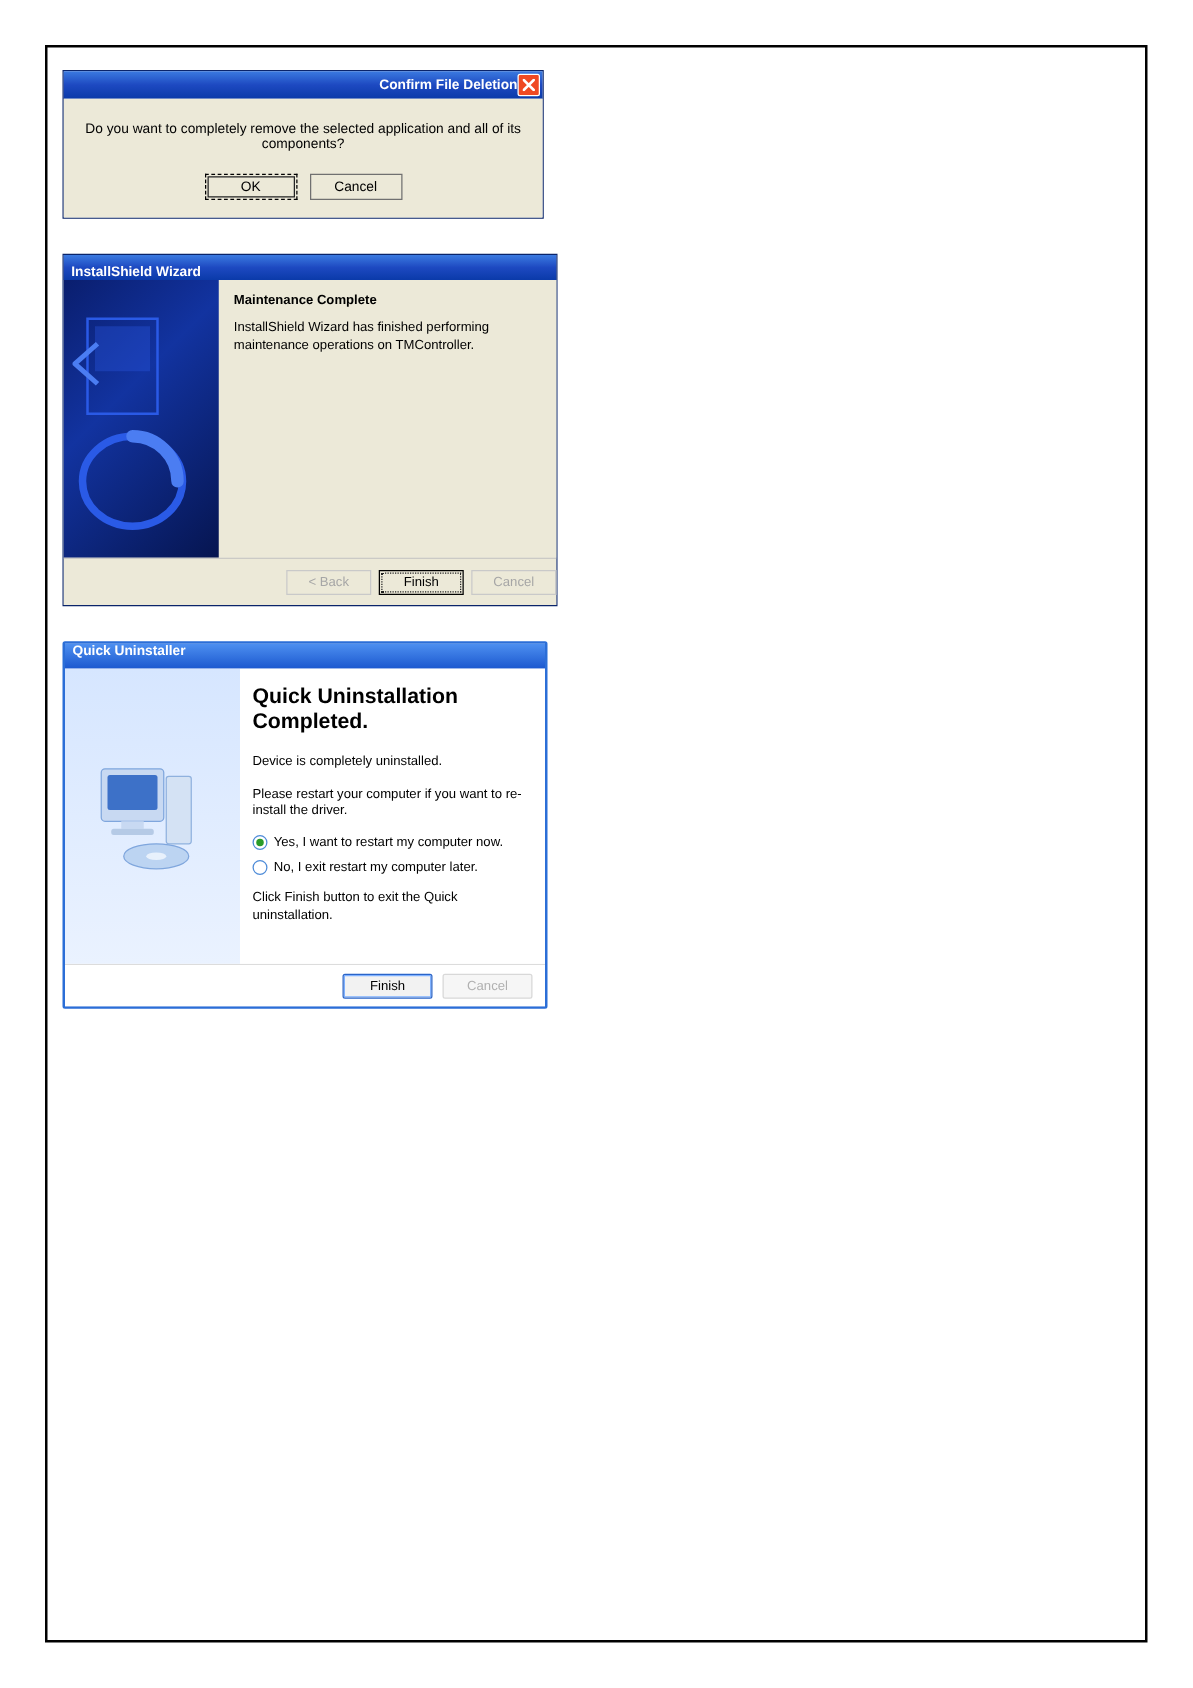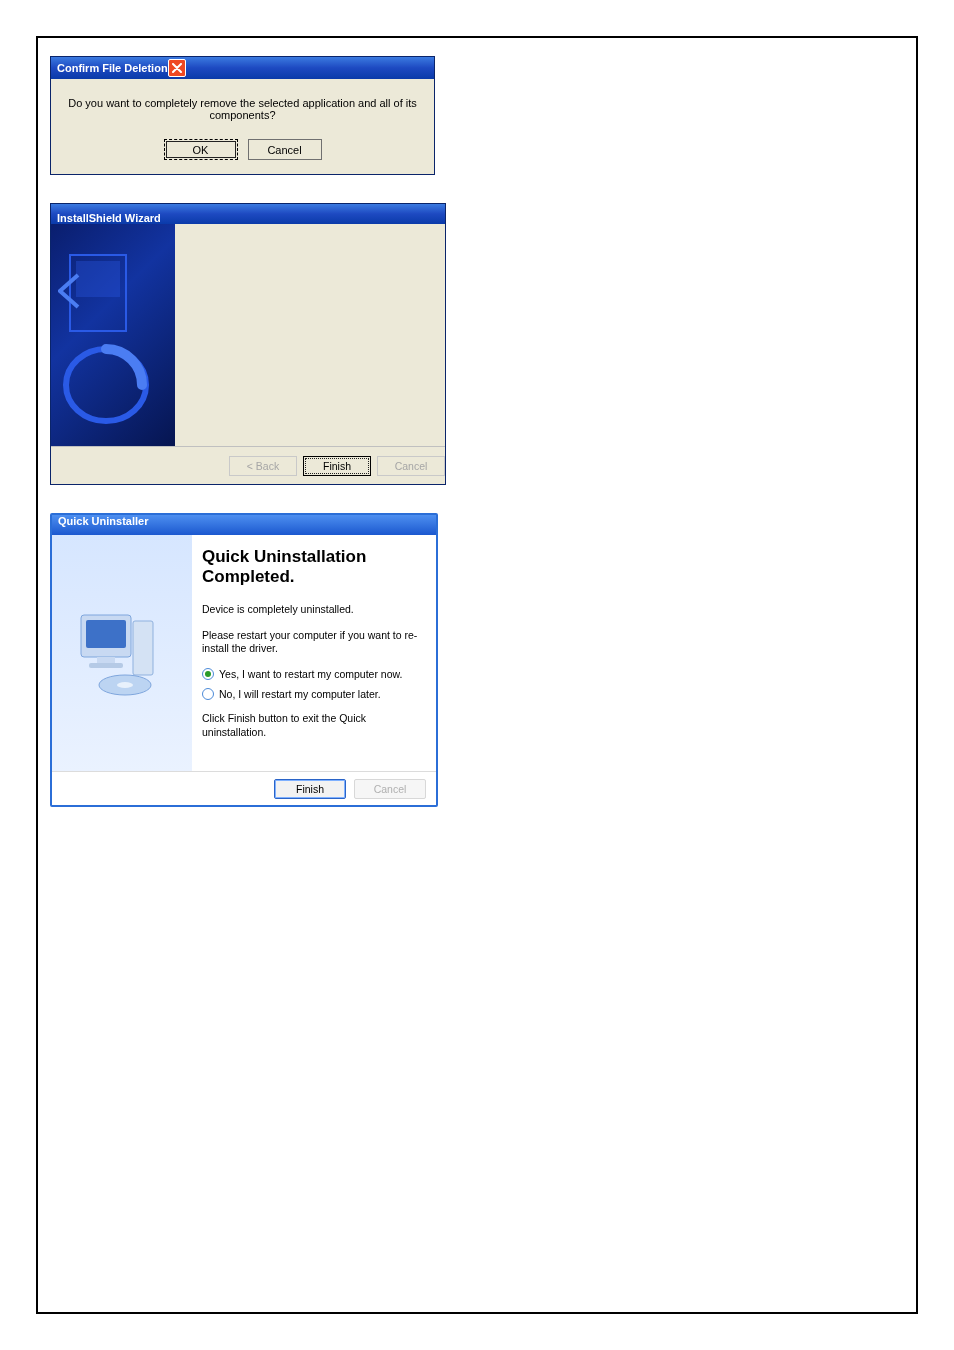--- a/index.html
+++ b/index.html
@@ -25,21 +25,21 @@
   .dlg1 {
     width: 385px;
     border: 1px solid #0a246a;
     margin-bottom: 28px;
   }
   .dlg1-title {
     background: linear-gradient(to bottom, #3b7ae0 0%, #1d49c1 50%, #0a3aa9 100%);
     height: 22px;
     display: flex;
     align-items: center;
-    justify-content: flex-start;
+    justify-content: flex-end;
     padding: 0 2px 0 6px;
   }
   .dlg1-title-text {
     color: #fff;
     font-weight: bold;
     font-size: 11px;
   }
   .close-x {
     width: 18px;
     height: 18px;
@@ -296,20 +296,24 @@
     </div>
     <div class="dlg2-body">
       <div class="dlg2-sidebar">
         <svg viewBox="0 0 110 200">
           <rect x="12" y="20" width="56" height="76" fill="none" stroke="#2a5ae6" stroke-width="2"></rect>
           <rect x="18" y="26" width="44" height="36" fill="#2a5ae6" opacity="0.35"></rect>
           <ellipse cx="48" cy="150" rx="40" ry="36" fill="none" stroke="#2a5ae6" stroke-width="6"></ellipse>
           <path d="M48 114 A36 36 0 0 1 84 150" fill="none" stroke="#4b7df2" stroke-width="10" stroke-linecap="round"></path>
           <path d="M20 40 L2 56 L20 72" fill="none" stroke="#4b7df2" stroke-width="4"></path>
         </svg>
+      </div>
+      <div class="dlg2-content">
+        <div class="dlg2-heading">Maintenance Complete</div>
+        <div class="dlg2-text">InstallShield Wizard has finished performing maintenance operations on TMController.</div>
       </div>
     </div>
     <div class="dlg2-footer">
       <button class="btn-wiz disabled">&lt; Back</button>
       <button class="btn-wiz focused">Finish</button>
       <button class="btn-wiz disabled">Cancel</button>
     </div>
   </div>
 
   <div class="dlg3">
@@ -331,21 +335,21 @@
       <div class="dlg3-content">
         <div class="dlg3-heading">Quick Uninstallation Completed.</div>
         <div class="dlg3-p">Device is completely uninstalled.</div>
         <div class="dlg3-p">Please restart your computer if you want to re-install the driver.</div>
         <div class="radio-row">
           <span class="radio-outer selected"></span>
           <span>Yes, I want to restart my computer now.</span>
         </div>
         <div class="radio-row">
           <span class="radio-outer"></span>
-          <span>No, I will restart my computer later.</span>
+          <span>No, I exit restart my computer later.</span>
         </div>
         <div class="dlg3-p" style="margin-top:12px;">Click Finish button to exit the Quick uninstallation.</div>
       </div>
     </div>
     <div class="dlg3-footer">
       <button class="btn-flat primary">Finish</button>
       <button class="btn-flat disabled">Cancel</button>
     </div>
   </div>
 

